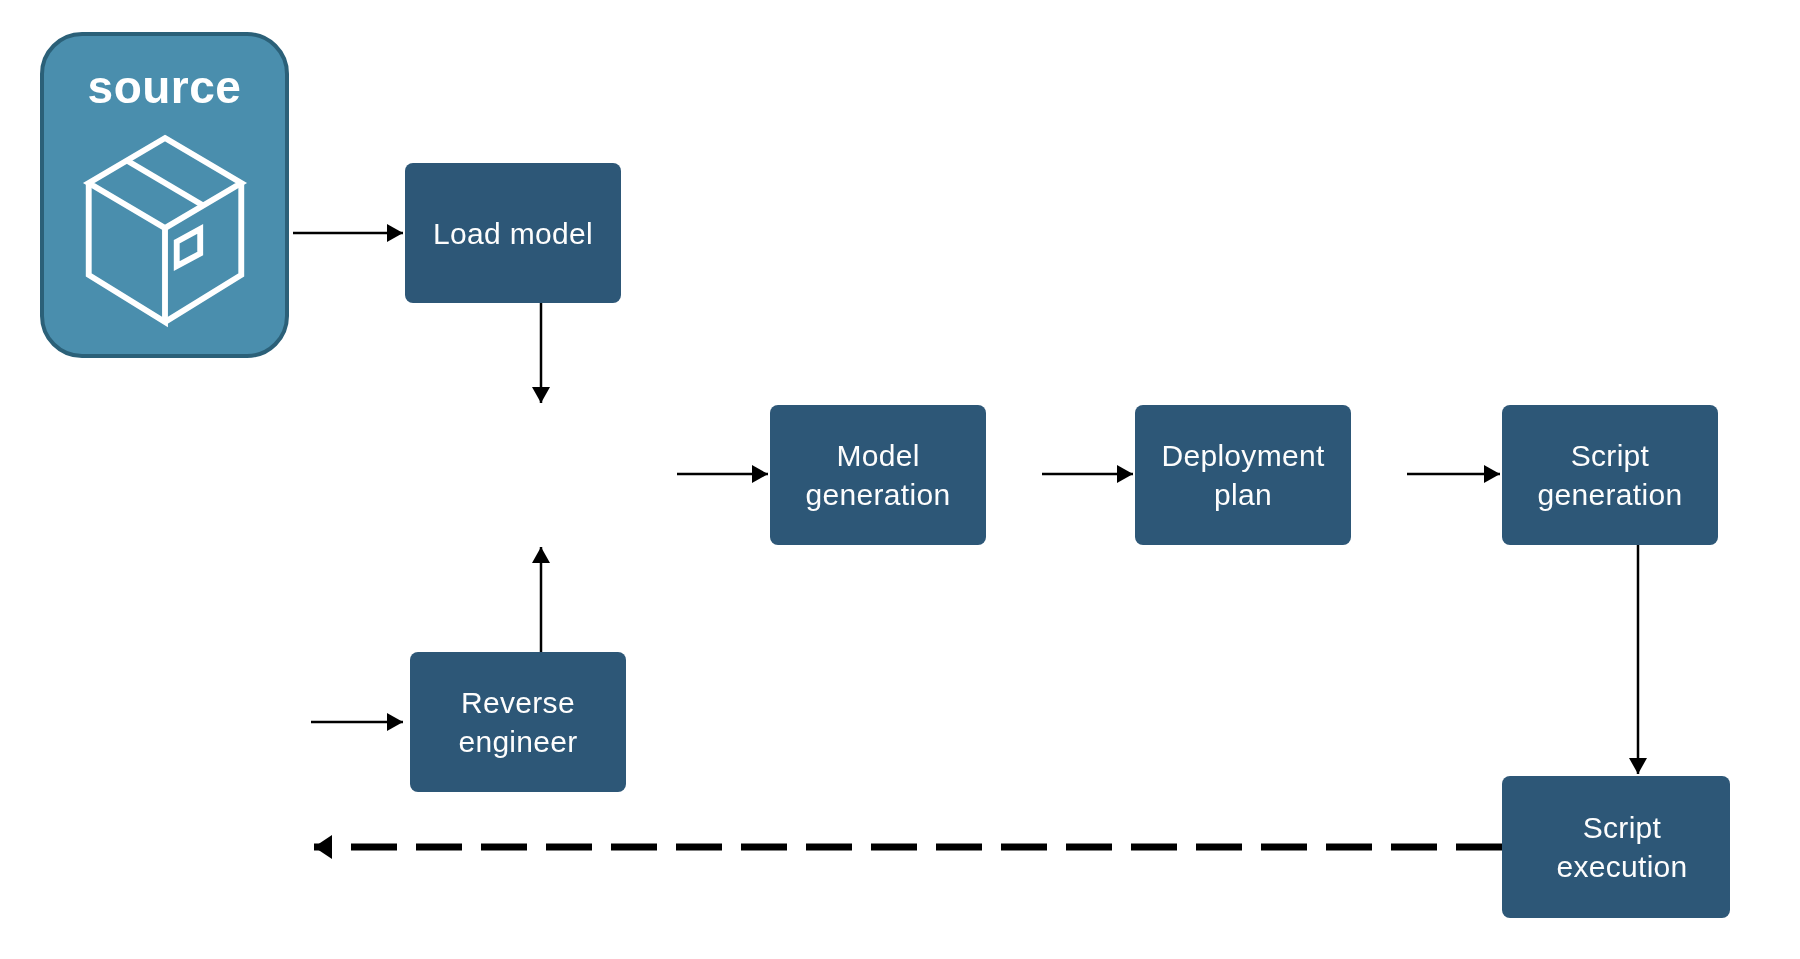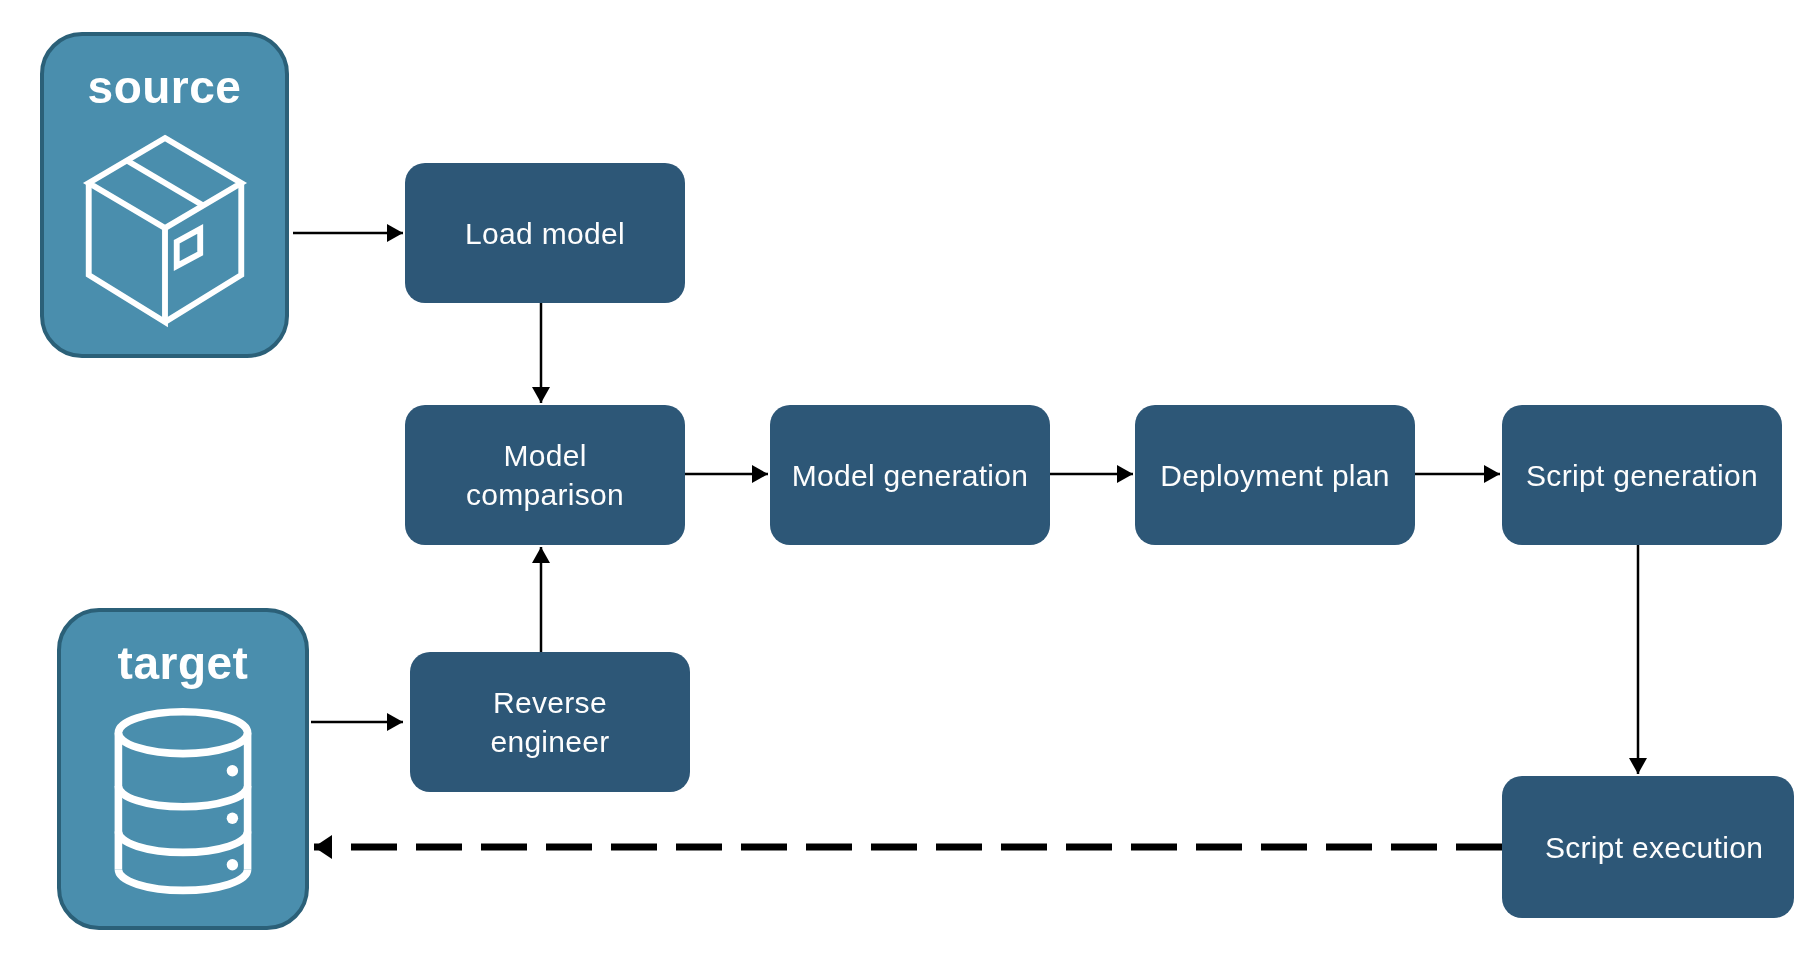--- a/index.html
+++ b/index.html
@@ -10,23 +10,23 @@
     font-family:"Liberation Sans", sans-serif;
     overflow:hidden;
     margin-left:12px;
   }
   .edge-layer{position:absolute;left:0;top:0;width:1800px;height:959px;}
   .edge{stroke:#000000;stroke-width:2.5;fill:none;}
   .edge.dashed{stroke-width:7;stroke-dasharray:46 19;}
 
   .node{
     position:absolute;
-    width:280px;height:140px;
+    width:216px;height:140px;
     background:#2d5777;
-    border-radius:20px;
+    border-radius:8px;
     display:flex;align-items:center;justify-content:center;
     text-align:center;
   }
   .node-label{
     color:#fdfdfd;
     font-size:30px;
     line-height:39px;
     letter-spacing:.3px;
     padding:0 20px;
   }
@@ -90,44 +90,23 @@
       <g fill="none" stroke="#ffffff" stroke-width="6" stroke-linejoin="miter">
         <path d="M90,6 L168,52 L90,98 L12,52 Z"></path>
         <path d="M51,29 L129,75"></path>
         <path d="M12,52 L12,146 L90,194 L90,98"></path>
         <path d="M90,194 L168,146 L168,52"></path>
         <path d="M102,112 L126,99 L126,124 L102,137 Z"></path>
       </g>
     </svg>
   </div>
 
-  <div class="endpoint ep-target">
-    <div class="ep-label">target</div>
-    <svg class="ep-icon" width="152" height="190" viewBox="0 0 160 200">
-      <g fill="none" stroke="#ffffff" stroke-width="8">
-        <ellipse cx="80" cy="26" rx="68" ry="22"></ellipse>
-        <path d="M12,26 L12,170"></path>
-        <path d="M148,26 L148,170"></path>
-        <path d="M12,170 A68,22 0 0 0 148,170"></path>
-        <path d="M12,82 A68,22 0 0 0 148,82"></path>
-        <path d="M12,130 A68,22 0 0 0 148,130"></path>
-      </g>
-      <g fill="#ffffff" stroke="none">
-        <circle cx="132" cy="66" r="6"></circle>
-        <circle cx="132" cy="116" r="6"></circle>
-        <circle cx="132" cy="165" r="6"></circle>
-      </g>
-    </svg>
-  </div>
 
   <div class="node n-load">
     <span class="node-label">Load model</span>
-  </div>
-  <div class="node n-comparison">
-    <span class="node-label">Model comparison</span>
   </div>
   <div class="node n-differences">
     <span class="node-label">Model generation</span>
   </div>
   <div class="node n-deployment">
     <span class="node-label">Deployment plan</span>
   </div>
   <div class="node n-generation">
     <span class="node-label">Script generation</span>
   </div>

